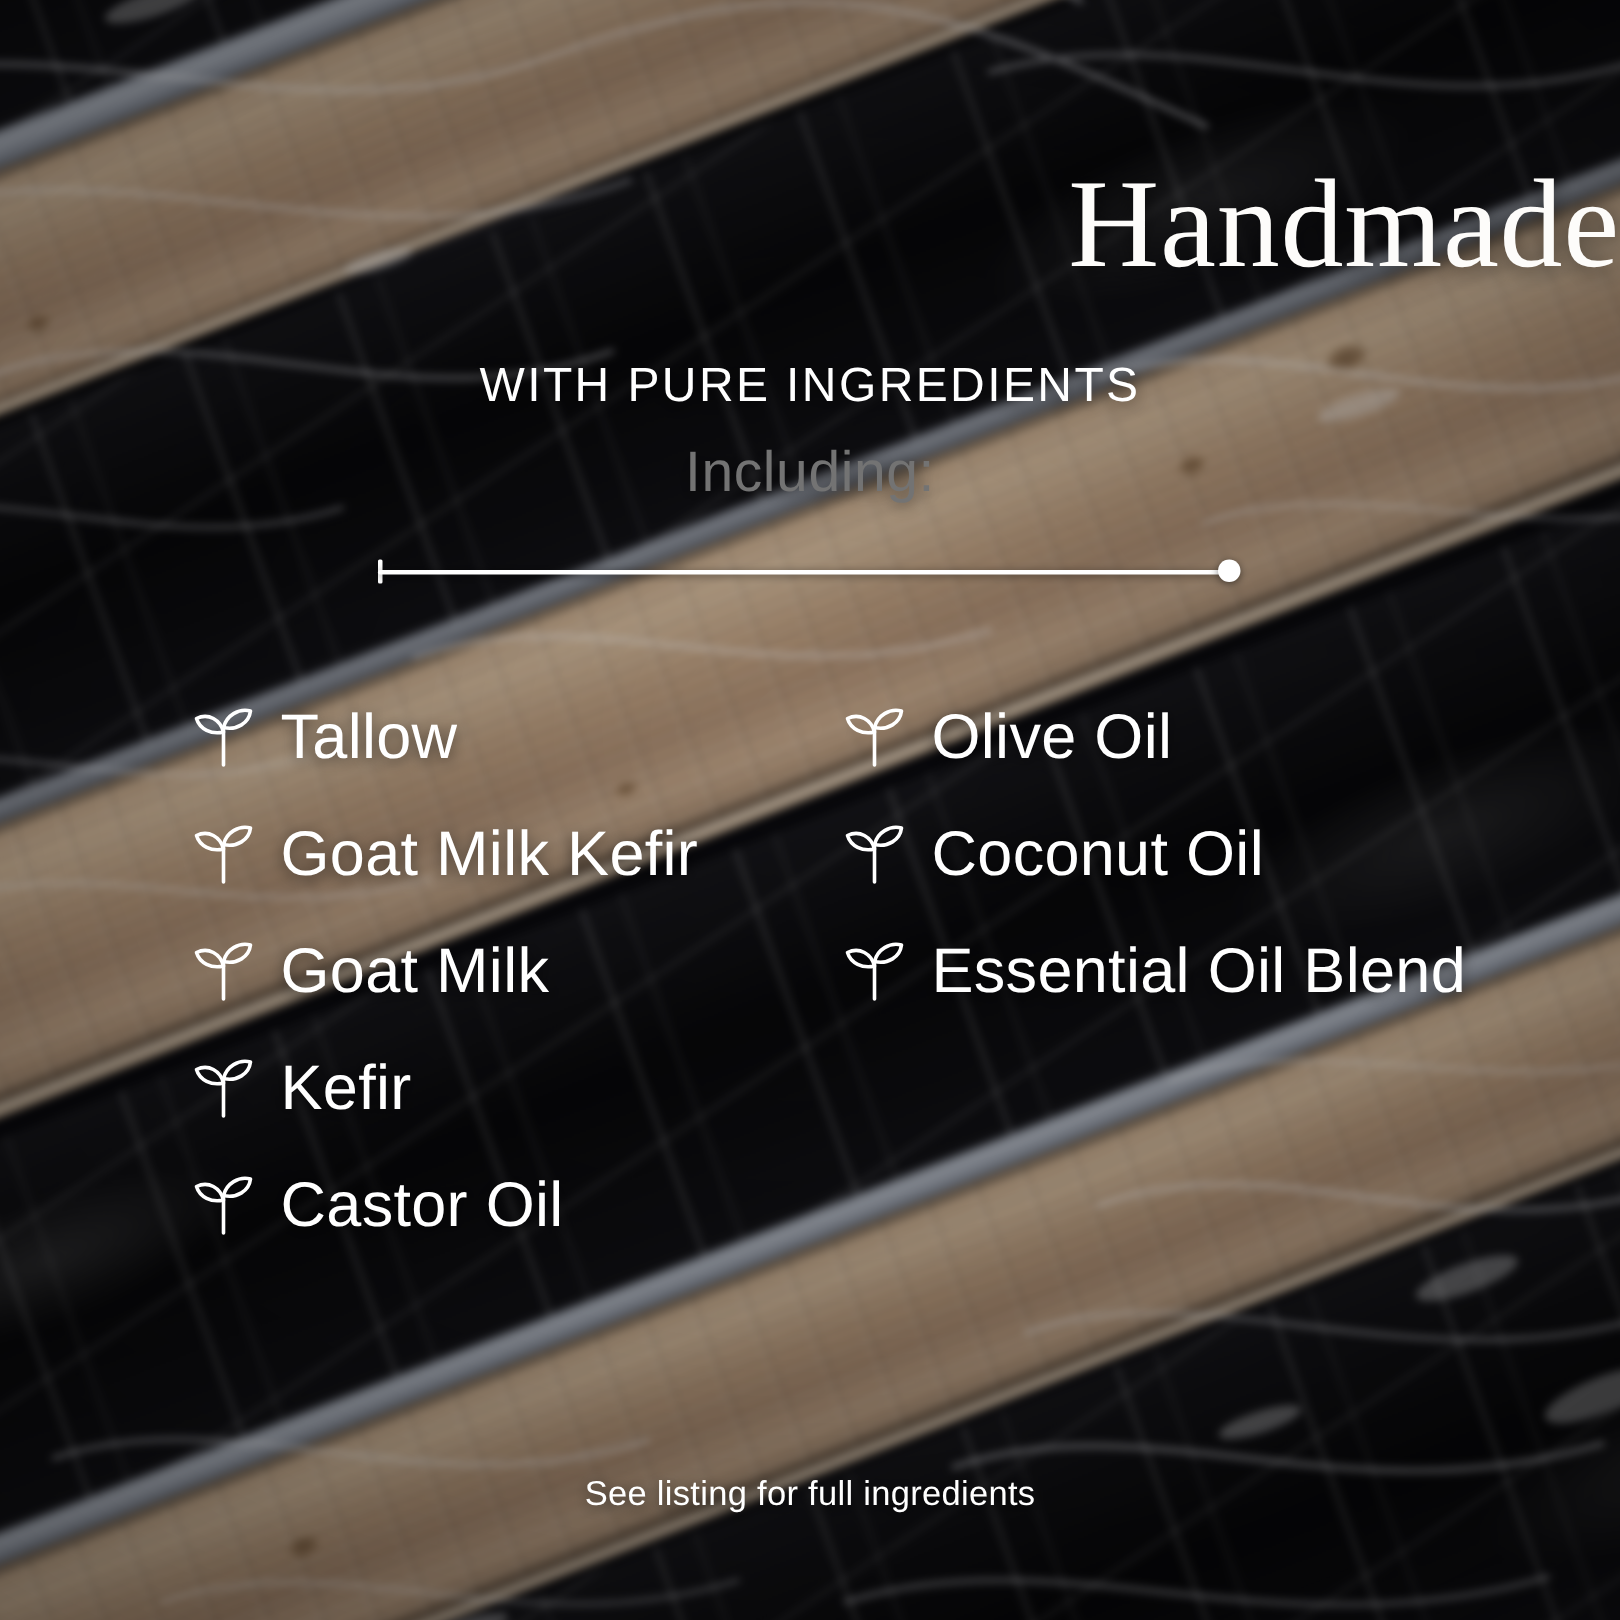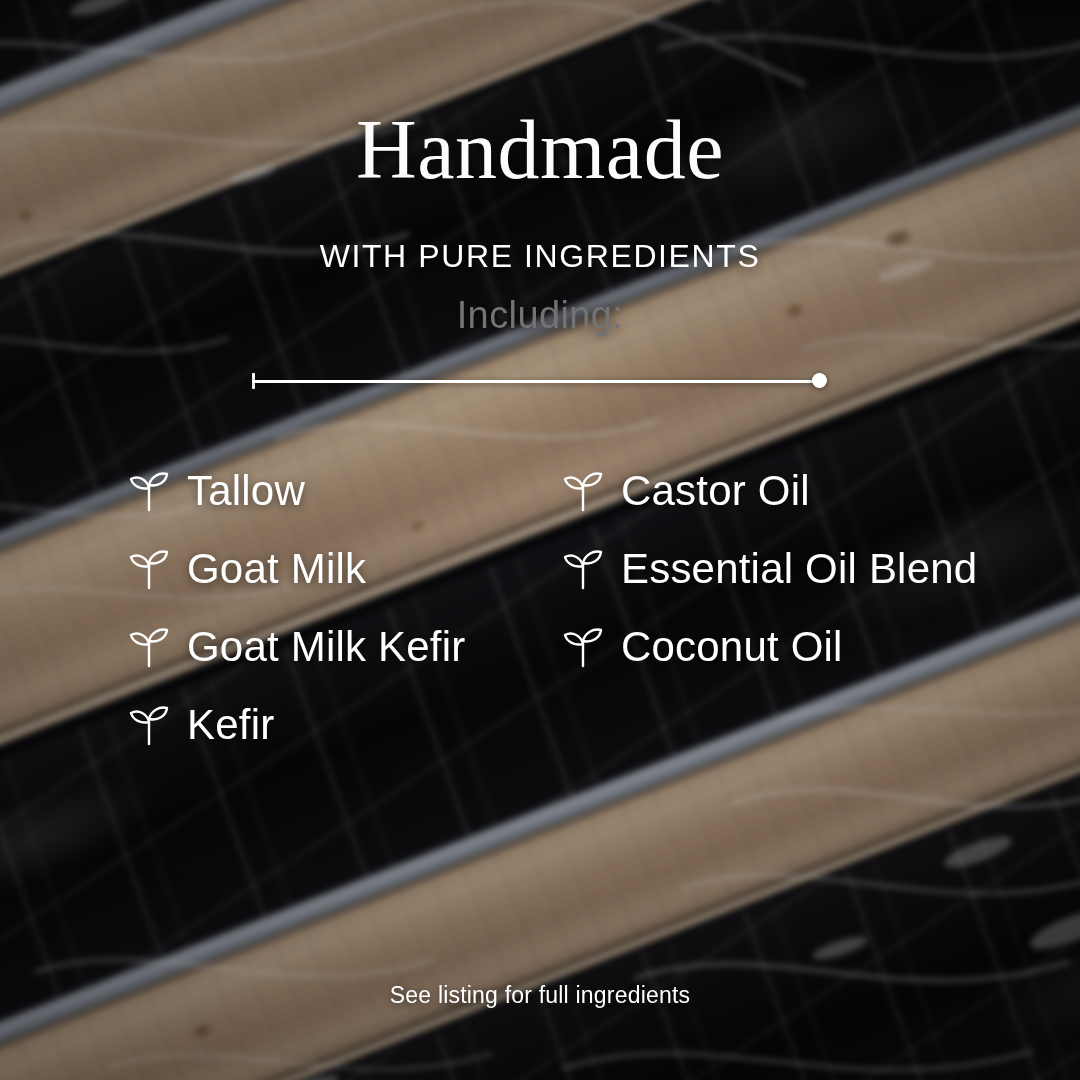--- a/index.html
+++ b/index.html
@@ -106,21 +106,21 @@
     position:absolute; inset:0;
     background:
       radial-gradient(ellipse 85% 70% at 50% 45%, rgba(0,0,0,.18) 0%, rgba(0,0,0,.30) 55%, rgba(0,0,0,.46) 100%);
   }
 
   
   .content{ position:absolute; inset:0; }
 
   .title{
     position:absolute; left:0; right:0; top:108px;
-    text-align:center;
+    text-align:right;
     font-family:"Liberation Serif", "DejaVu Serif", serif;
     font-size:84px; line-height:1; font-weight:400;
     color:#fdfcfa;
     letter-spacing:.5px;
     text-shadow:0 2px 14px rgba(0,0,0,.55);
   }
 
   .subtitle{
     position:absolute; left:0; right:0; top:240px;
     text-align:center;
@@ -309,91 +309,103 @@
         <div class="ing">
           <span class="sprout">
             <svg viewBox="0 0 42 44" aria-hidden="true">
               <g fill="none" stroke="#ffffff" stroke-width="2.4" stroke-linecap="round" stroke-linejoin="round">
                 <path d="M21 41 L21 17"></path>
                 <path d="M21 19 C 13 21, 5 17, 3 10 C 11 6, 19 11, 21 19 Z"></path>
                 <path d="M21 16 C 23 8, 31 3, 39 5 C 38 13, 30 18, 21 16 Z"></path>
               </g>
             </svg>
           </span>
+          <span class="label">Goat Milk Kefir</span>
+        </div>
+
+        <div class="ing">
+          <span class="sprout">
+            <svg viewBox="0 0 42 44" aria-hidden="true">
+              <g fill="none" stroke="#ffffff" stroke-width="2.4" stroke-linecap="round" stroke-linejoin="round">
+                <path d="M21 41 L21 17"></path>
+                <path d="M21 19 C 13 21, 5 17, 3 10 C 11 6, 19 11, 21 19 Z"></path>
+                <path d="M21 16 C 23 8, 31 3, 39 5 C 38 13, 30 18, 21 16 Z"></path>
+              </g>
+            </svg>
+          </span>
           <span class="label">Goat Milk</span>
         </div>
 
         <div class="ing">
           <span class="sprout">
             <svg viewBox="0 0 42 44" aria-hidden="true">
               <g fill="none" stroke="#ffffff" stroke-width="2.4" stroke-linecap="round" stroke-linejoin="round">
                 <path d="M21 41 L21 17"></path>
                 <path d="M21 19 C 13 21, 5 17, 3 10 C 11 6, 19 11, 21 19 Z"></path>
                 <path d="M21 16 C 23 8, 31 3, 39 5 C 38 13, 30 18, 21 16 Z"></path>
               </g>
             </svg>
           </span>
-          <span class="label">Goat Milk Kefir</span>
-        </div>
-
-        <div class="ing">
-          <span class="sprout">
-            <svg viewBox="0 0 42 44" aria-hidden="true">
-              <g fill="none" stroke="#ffffff" stroke-width="2.4" stroke-linecap="round" stroke-linejoin="round">
-                <path d="M21 41 L21 17"></path>
-                <path d="M21 19 C 13 21, 5 17, 3 10 C 11 6, 19 11, 21 19 Z"></path>
-                <path d="M21 16 C 23 8, 31 3, 39 5 C 38 13, 30 18, 21 16 Z"></path>
-              </g>
-            </svg>
-          </span>
           <span class="label">Kefir</span>
         </div>
 
+        <div class="ing">
+          <span class="sprout">
+            <svg viewBox="0 0 42 44" aria-hidden="true">
+              <g fill="none" stroke="#ffffff" stroke-width="2.4" stroke-linecap="round" stroke-linejoin="round">
+                <path d="M21 41 L21 17"></path>
+                <path d="M21 19 C 13 21, 5 17, 3 10 C 11 6, 19 11, 21 19 Z"></path>
+                <path d="M21 16 C 23 8, 31 3, 39 5 C 38 13, 30 18, 21 16 Z"></path>
+              </g>
+            </svg>
+          </span>
+          <span class="label">Castor Oil</span>
+        </div>
 
       </div>
 
       <div class="col col-right">
 
         <div class="ing">
           <span class="sprout">
             <svg viewBox="0 0 42 44" aria-hidden="true">
               <g fill="none" stroke="#ffffff" stroke-width="2.4" stroke-linecap="round" stroke-linejoin="round">
                 <path d="M21 41 L21 17"></path>
                 <path d="M21 19 C 13 21, 5 17, 3 10 C 11 6, 19 11, 21 19 Z"></path>
                 <path d="M21 16 C 23 8, 31 3, 39 5 C 38 13, 30 18, 21 16 Z"></path>
               </g>
             </svg>
           </span>
-          <span class="label">Castor Oil</span>
+          <span class="label">Olive Oil</span>
+        </div>
+
+        <div class="ing">
+          <span class="sprout">
+            <svg viewBox="0 0 42 44" aria-hidden="true">
+              <g fill="none" stroke="#ffffff" stroke-width="2.4" stroke-linecap="round" stroke-linejoin="round">
+                <path d="M21 41 L21 17"></path>
+                <path d="M21 19 C 13 21, 5 17, 3 10 C 11 6, 19 11, 21 19 Z"></path>
+                <path d="M21 16 C 23 8, 31 3, 39 5 C 38 13, 30 18, 21 16 Z"></path>
+              </g>
+            </svg>
+          </span>
+          <span class="label">Coconut Oil</span>
         </div>
 
         <div class="ing">
           <span class="sprout">
             <svg viewBox="0 0 42 44" aria-hidden="true">
               <g fill="none" stroke="#ffffff" stroke-width="2.4" stroke-linecap="round" stroke-linejoin="round">
                 <path d="M21 41 L21 17"></path>
                 <path d="M21 19 C 13 21, 5 17, 3 10 C 11 6, 19 11, 21 19 Z"></path>
                 <path d="M21 16 C 23 8, 31 3, 39 5 C 38 13, 30 18, 21 16 Z"></path>
               </g>
             </svg>
           </span>
           <span class="label">Essential Oil Blend</span>
-        </div>
-
-        <div class="ing">
-          <span class="sprout">
-            <svg viewBox="0 0 42 44" aria-hidden="true">
-              <g fill="none" stroke="#ffffff" stroke-width="2.4" stroke-linecap="round" stroke-linejoin="round">
-                <path d="M21 41 L21 17"></path>
-                <path d="M21 19 C 13 21, 5 17, 3 10 C 11 6, 19 11, 21 19 Z"></path>
-                <path d="M21 16 C 23 8, 31 3, 39 5 C 38 13, 30 18, 21 16 Z"></path>
-              </g>
-            </svg>
-          </span>
-          <span class="label">Coconut Oil</span>
         </div>
 
       </div>
     </div>
 
     <div class="footnote">See listing for full ingredients</div>
 
   </div>
 </div>
 

